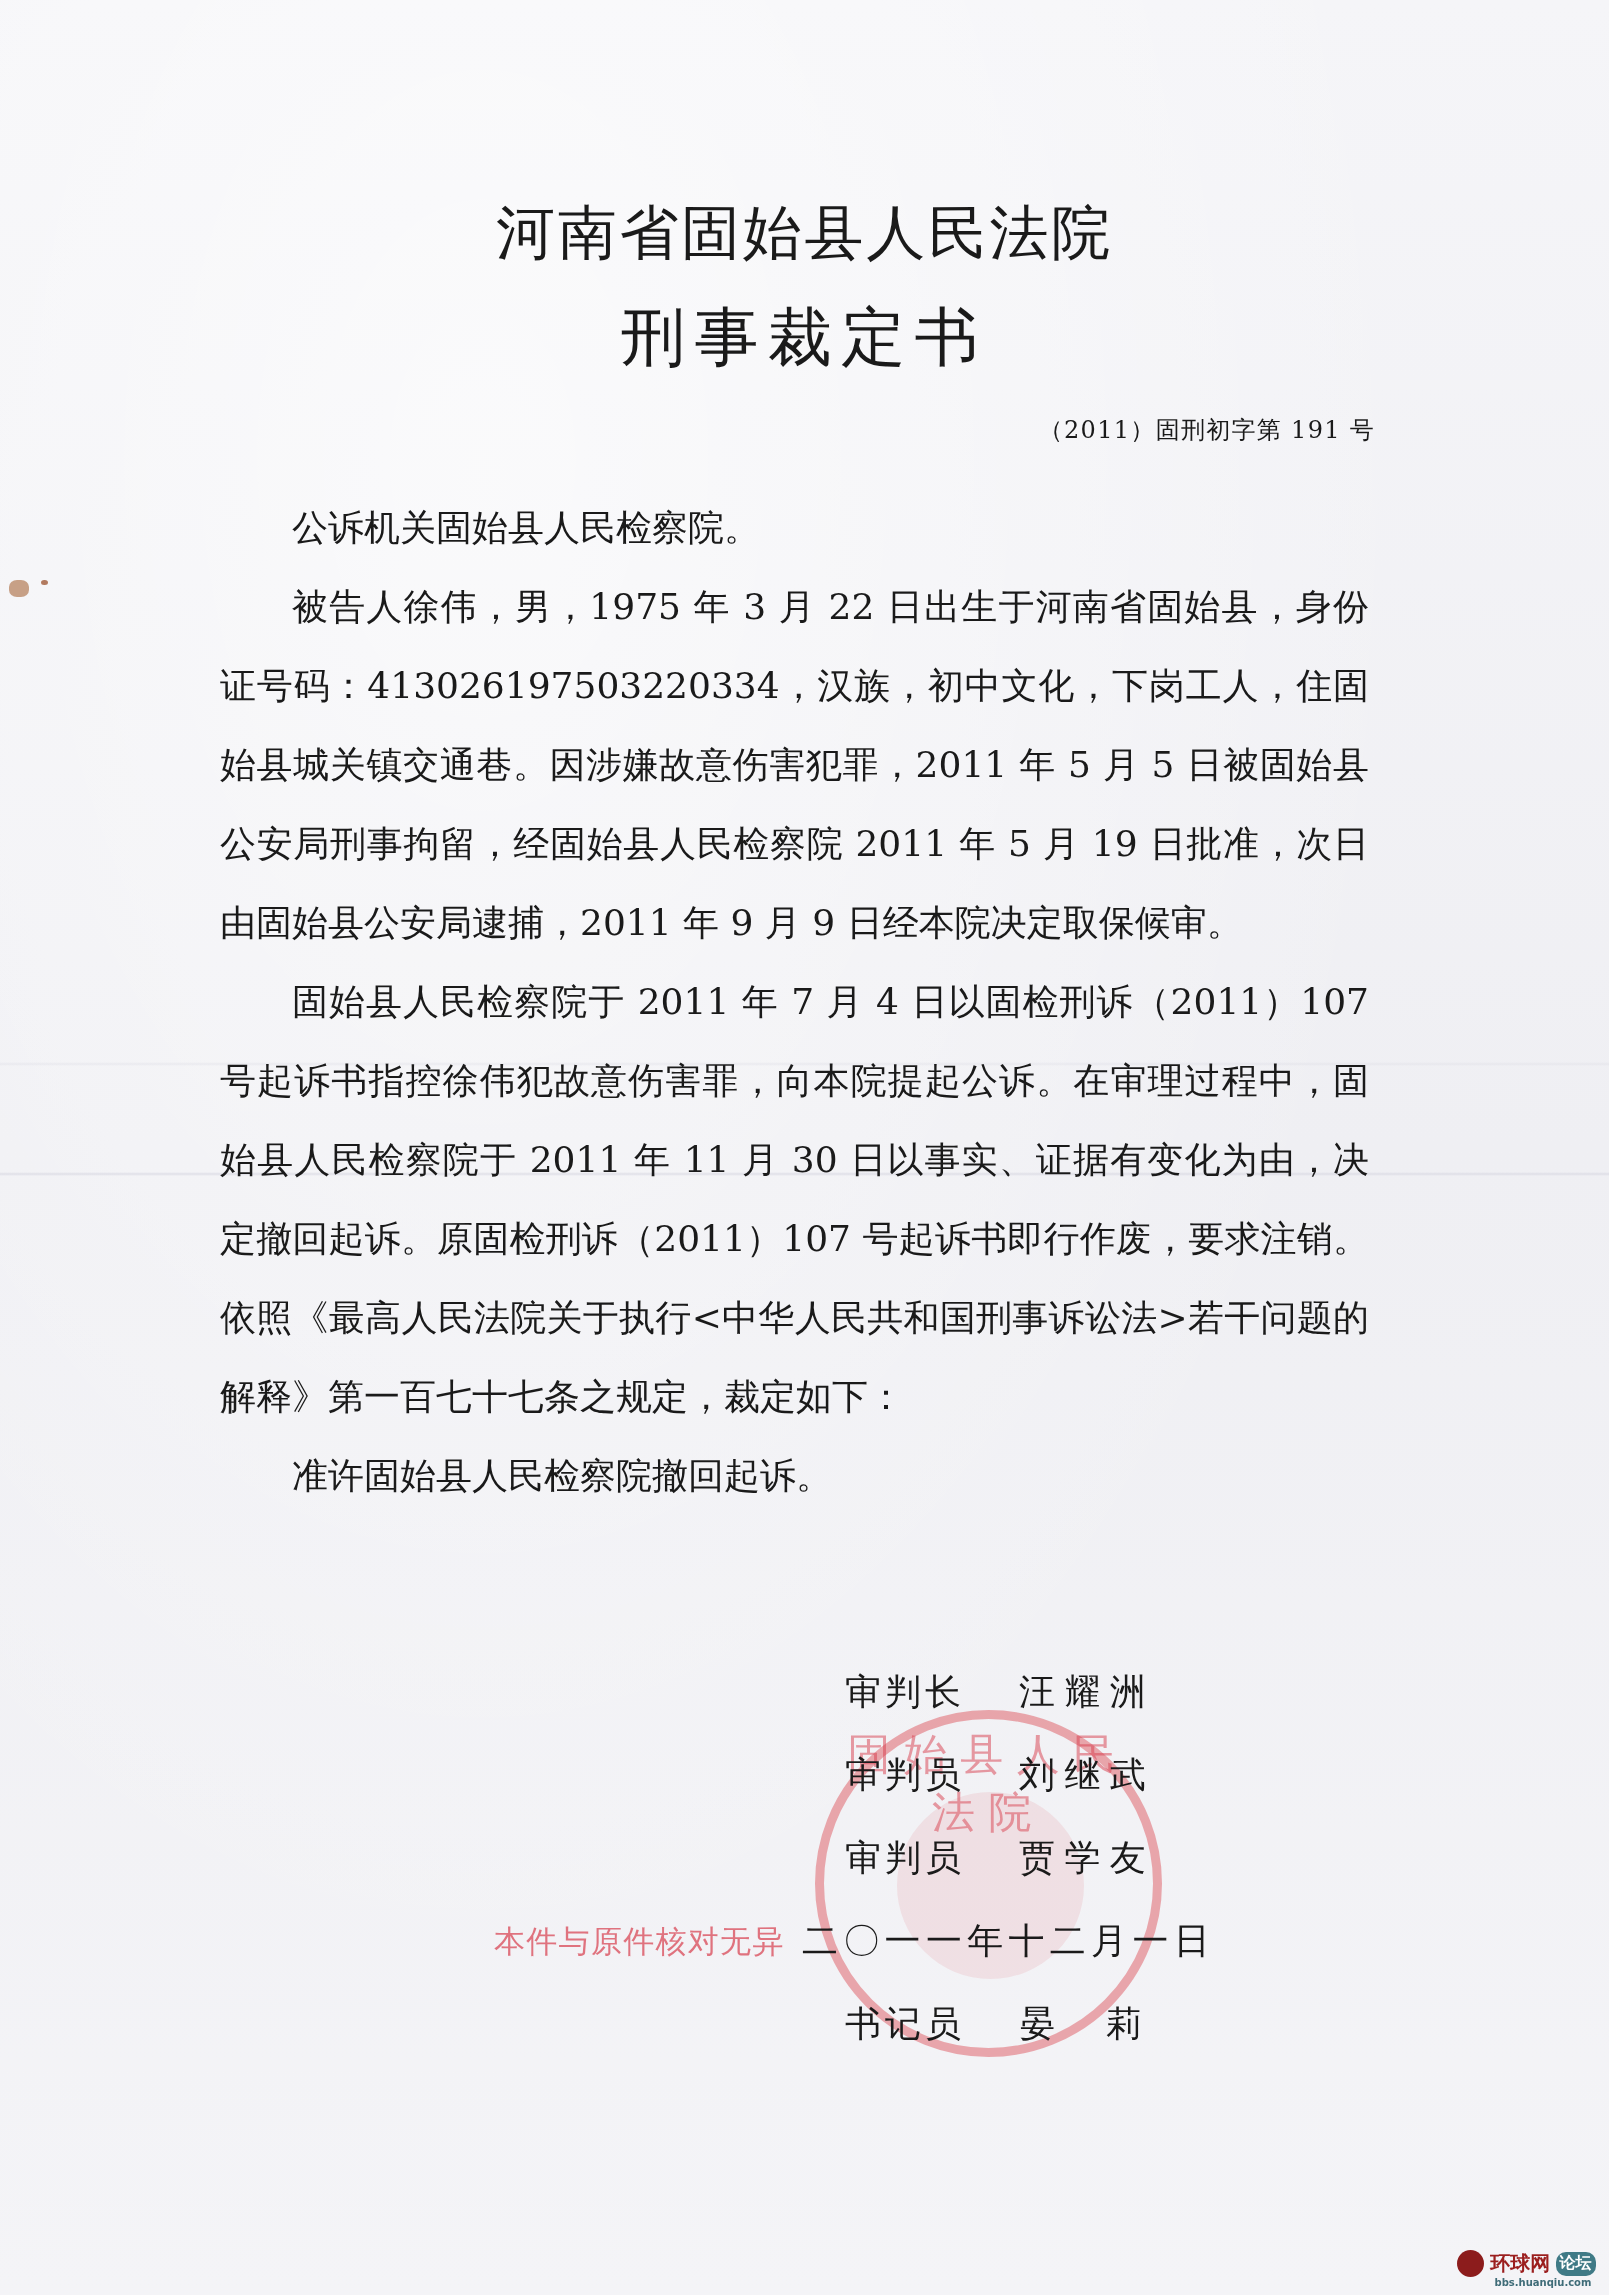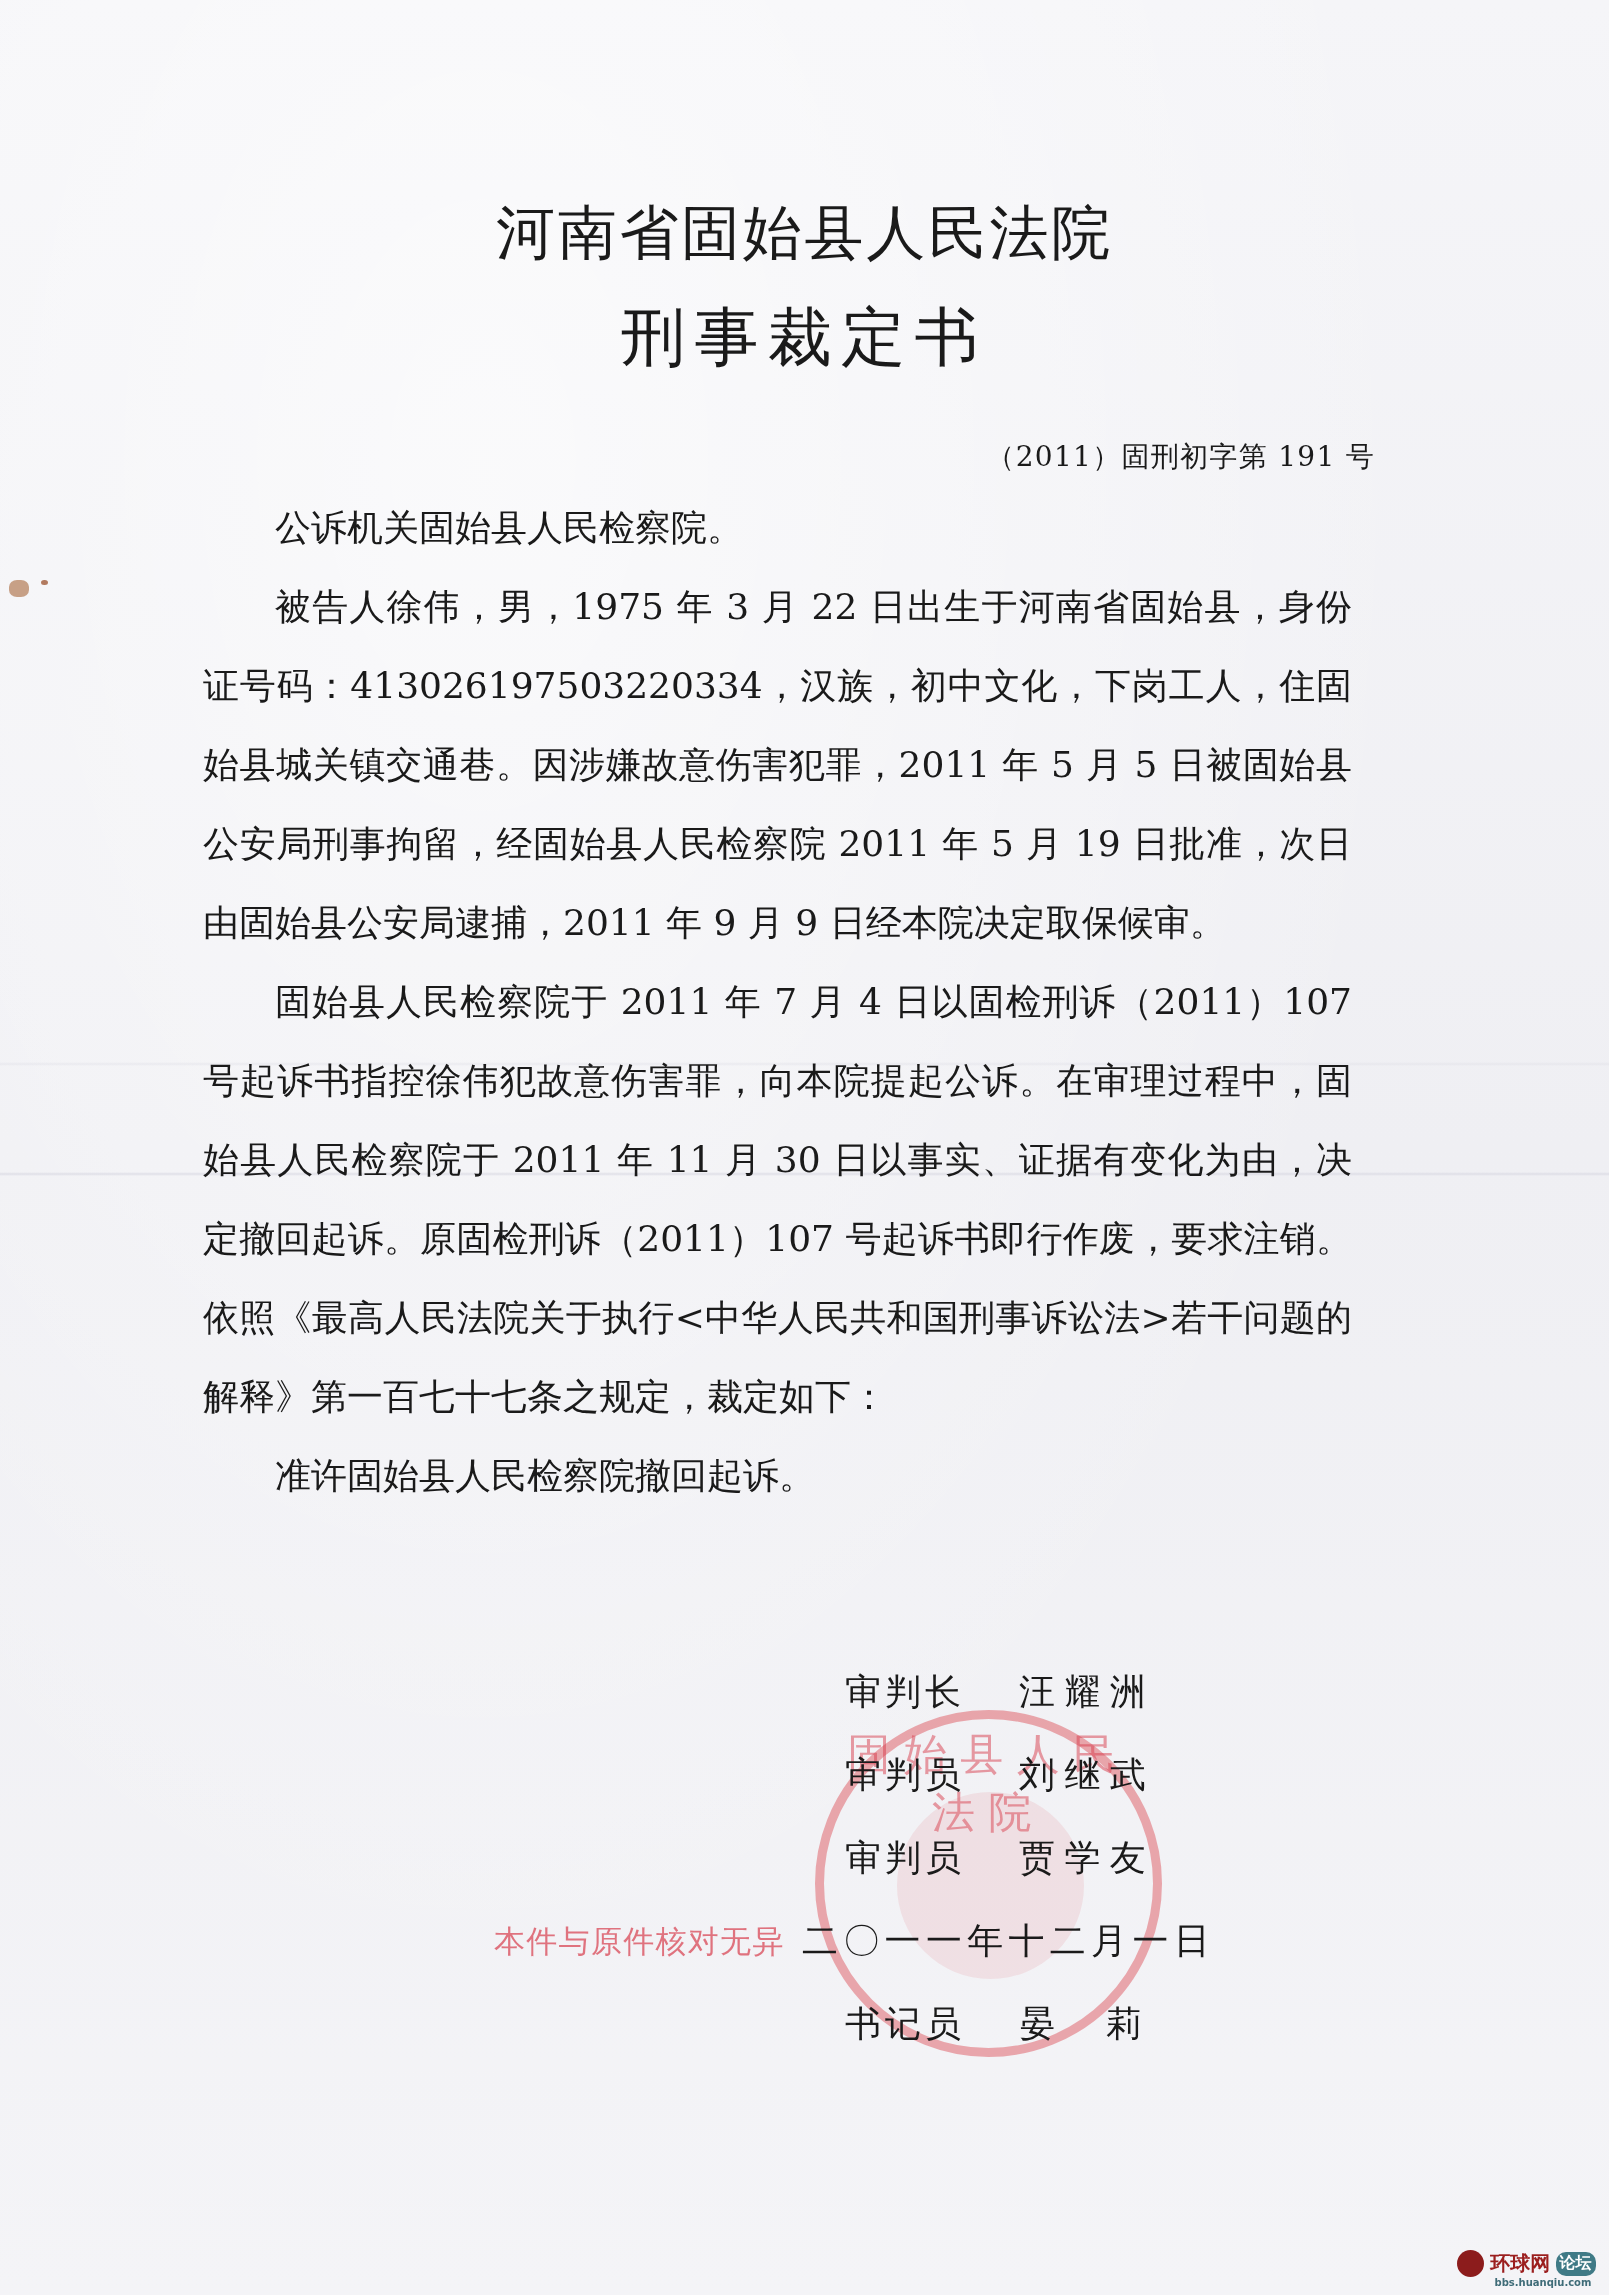--- a/index.html
+++ b/index.html
@@ -23,24 +23,24 @@
     .title1 {
       position: absolute; left: 0; right: 0; top: 194px;
       text-align: center; font-size: 59px; letter-spacing: 2.7px;
     }
     .title2 {
       position: absolute; left: 0; right: 0; top: 294px;
       text-align: center; font-size: 64px; letter-spacing: 9.4px; font-family: Liberation Serif, serif;
     }
     .caseno {
       position: absolute; right: 234px; top: 414px;
-      font-size: 28px; letter-spacing: 1.3px; margin-top: 24px;
+      font-size: 24px; letter-spacing: 1.3px;
     }
     .body {
-      position: absolute; left: 203px; width: 1149px; top: 488px;
+      position: absolute; left: 220px; width: 1149px; top: 488px;
       font-size: 36px; line-height: 79px; text-align: justify;
     }
     .body p { margin: 0; text-indent: 2em; }
     .sig {
       position: absolute; left: 845px; top: 1650px;
       font-size: 36px; line-height: 83px;
     }
     .sig .row { display: flex; white-space: nowrap; }
     .sig .role { width: 174px; letter-spacing: 4px; }
     .sig .name { letter-spacing: 9.4px; }

